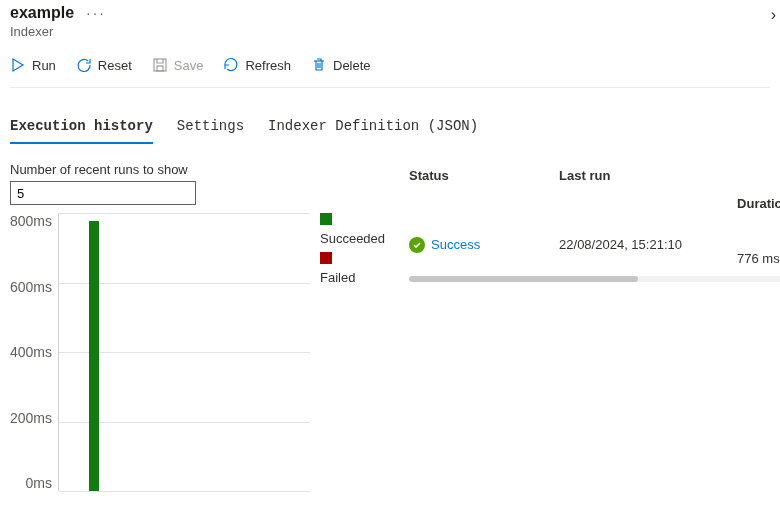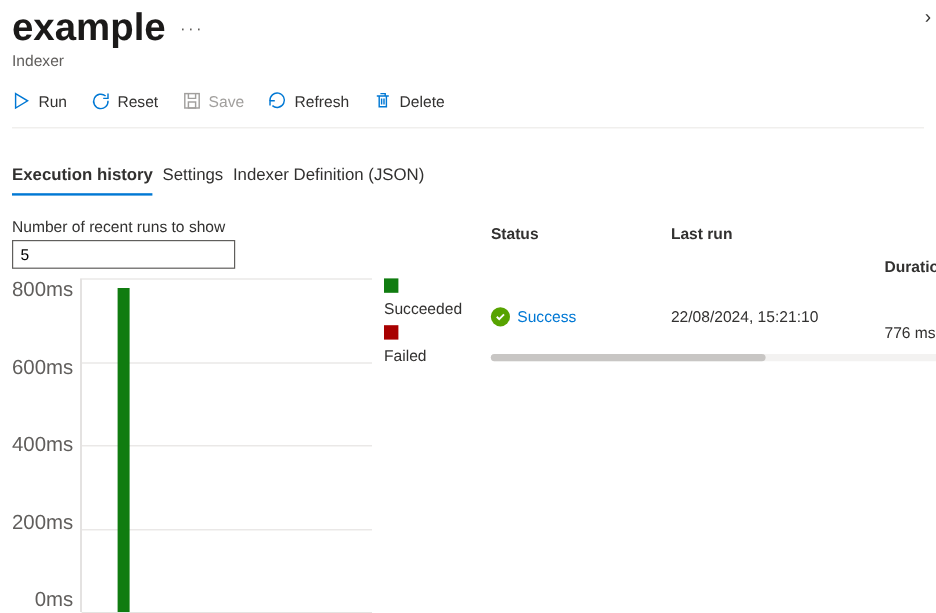--- a/index.html
+++ b/index.html
@@ -5,21 +5,21 @@
     * { box-sizing: border-box; margin: 0; padding: 0; }
     body {
       font-family: "Segoe UI", -apple-system, sans-serif;
       font-size: 13px;
       color: #323130;
       background: #fff;
       padding: 4px 10px;
     }
     .header { margin-bottom: 6px; position: relative; }
     .title-row { display: flex; align-items: center; gap: 12px; }
-    .title { font-size: 32px; font-weight: 600; color: #1b1a19; }
+    .title { font-size: 16px; font-weight: 600; color: #1b1a19; }
     .title-more { color: #605e5c; font-size: 14px; letter-spacing: 2px; cursor: pointer; }
     .subtitle { font-size: 13px; color: #605e5c; margin-top: 2px; }
     .close-chevron { position: absolute; right: -6px; top: 2px; font-size: 16px; color: #323130; }
     .toolbar {
       display: flex;
       gap: 20px;
       padding: 10px 0 12px 0;
       border-bottom: 1px solid #edebe9;
       align-items: center;
     }
@@ -31,23 +31,24 @@
       border: none;
       cursor: pointer;
       font-size: 13px;
       color: #323130;
       padding: 2px 0;
     }
     .toolbar-btn.disabled { color: #a19f9d; cursor: default; }
     .toolbar-btn svg { width: 16px; height: 16px; }
     .tabs {
       display: flex;
-      gap: 8px;
+      gap: 24px;
       margin-top: 24px;
       border-bottom: none;
+      font-family: Liberation Mono, monospace;
     }
     .tab {
       font-size: 14px;
       color: #323130;
       padding: 6px 0 8px 0;
       cursor: pointer;
       border-bottom: 2px solid transparent;
     }
     .tab.active {
       font-weight: 600;
@@ -71,21 +72,21 @@
       width: 300px;
       display: flex;
     }
     .y-axis {
       display: flex;
       flex-direction: column;
       justify-content: space-between;
       align-items: flex-end;
       padding-right: 6px;
       height: 100%;
-      font-size: 17px;
+      font-size: 14px;
       color: #605e5c;
     }
     .plot {
       position: relative;
       flex: 1;
       height: 100%;
       border-left: 1px solid #d2d0ce;
     }
     .gridline {
       position: absolute;

